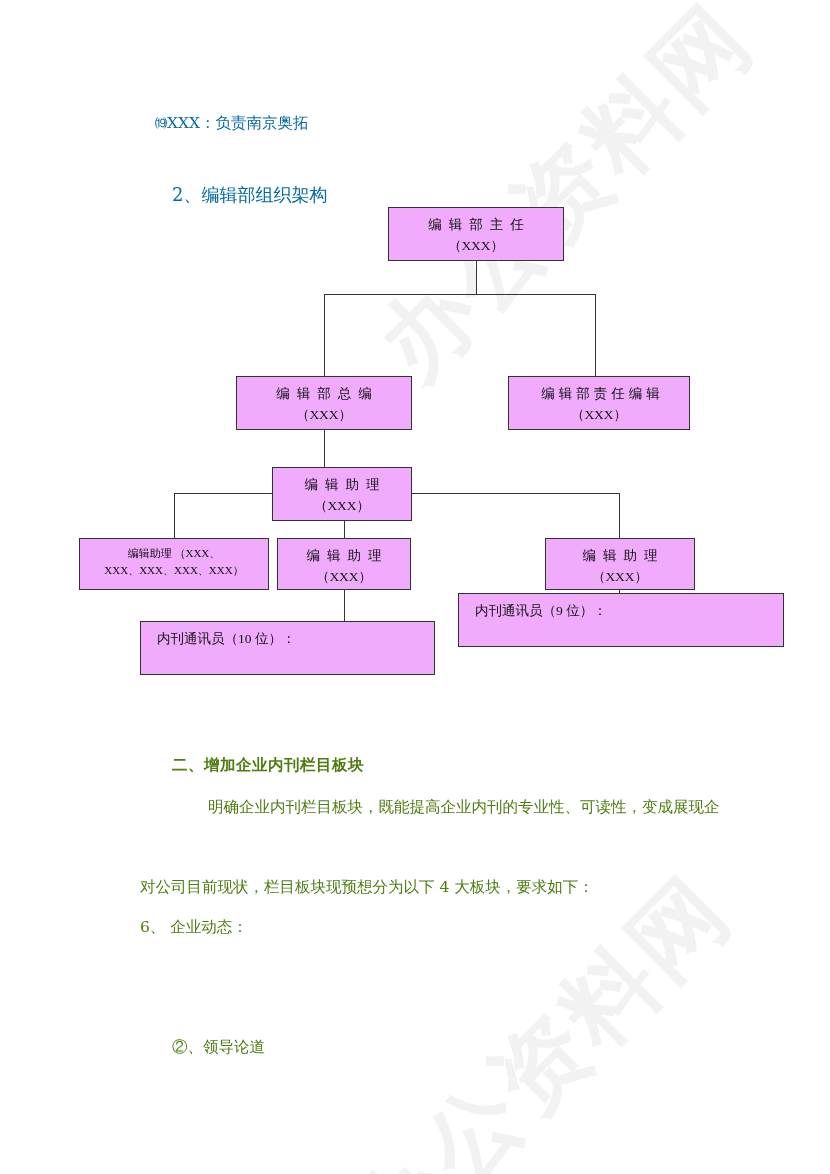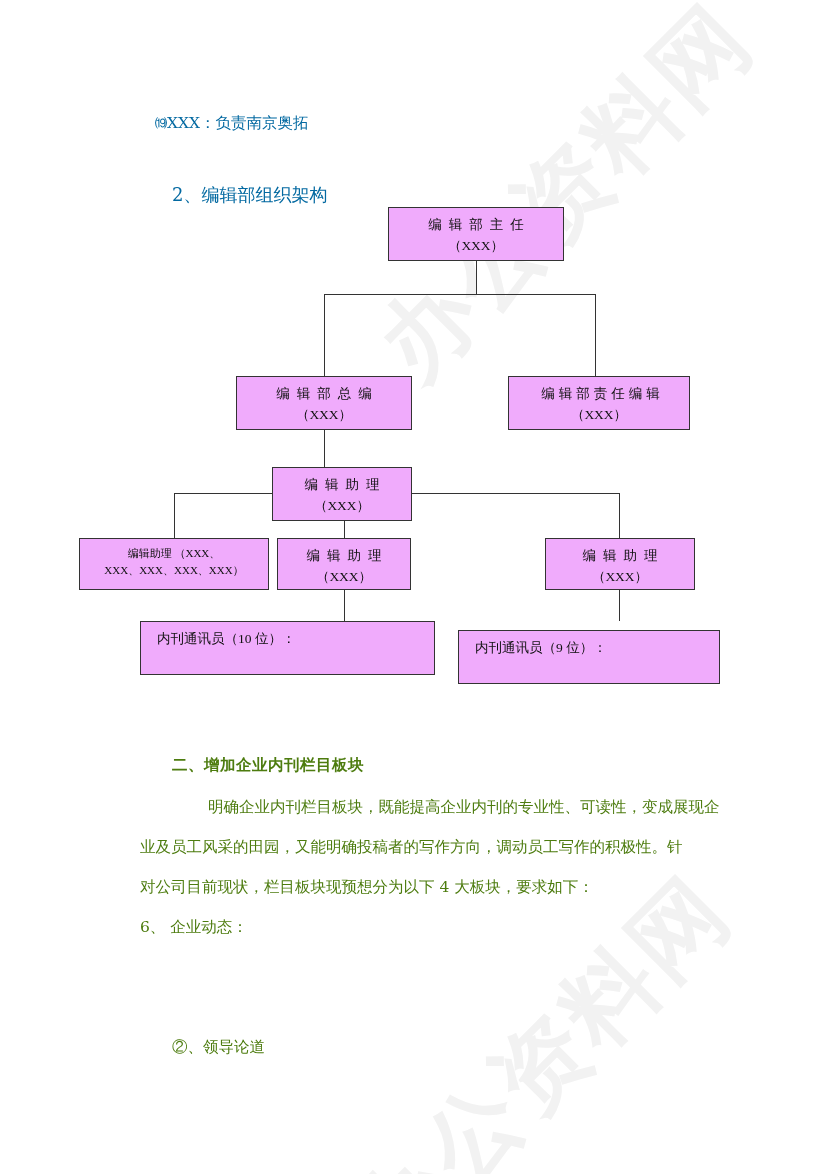--- a/index.html
+++ b/index.html
@@ -190,30 +190,29 @@
       <span class="l2">（XXX）</span>
     </div>
 
     <div class="conn vline" style="left:344px; top:590px; height:31px;"></div>
     <div class="conn vline" style="left:619px; top:590px; height:31px;"></div>
 
     <div class="node leftbox" style="left:140px; top:621px; width:295px; height:54px;">
       <span class="l2">内刊通讯员（10 位）：</span>
     </div>
 
-    <div class="node leftbox" style="left:458px; top:630px; width:262px; height:54px;">
+    <div class="node leftbox" style="left:458px; top:593px; width:326px; height:54px;">
       <span class="l2">内刊通讯员（9 位）：</span>
     </div>
 
   </div>
 
   <div class="para bold" style="left:172px; top:755px;">二、增加企业内刊栏目板块</div>
 
   <div class="para" style="left:172px; top:797px;margin-left:36px;">明确企业内刊栏目板块，既能提高企业内刊的专业性、可读性，变成展现企</div>
-  <div class="para" style="left:140px; top:837px;">业及员工风采的田园，又能明确投稿者的写作方向，调动员工写作的积极性。针</div>
   <div class="para" style="left:140px; top:877px;">对公司目前现状，栏目板块现预想分为以下 4 大板块，要求如下：</div>
 
   <div class="para" style="left:140px; top:917px;">6、 企业动态：</div>
 
 
   <div class="para" style="left:172px; top:1037px;">②、领导论道</div>
 
 </div>
 
 </body></html>

